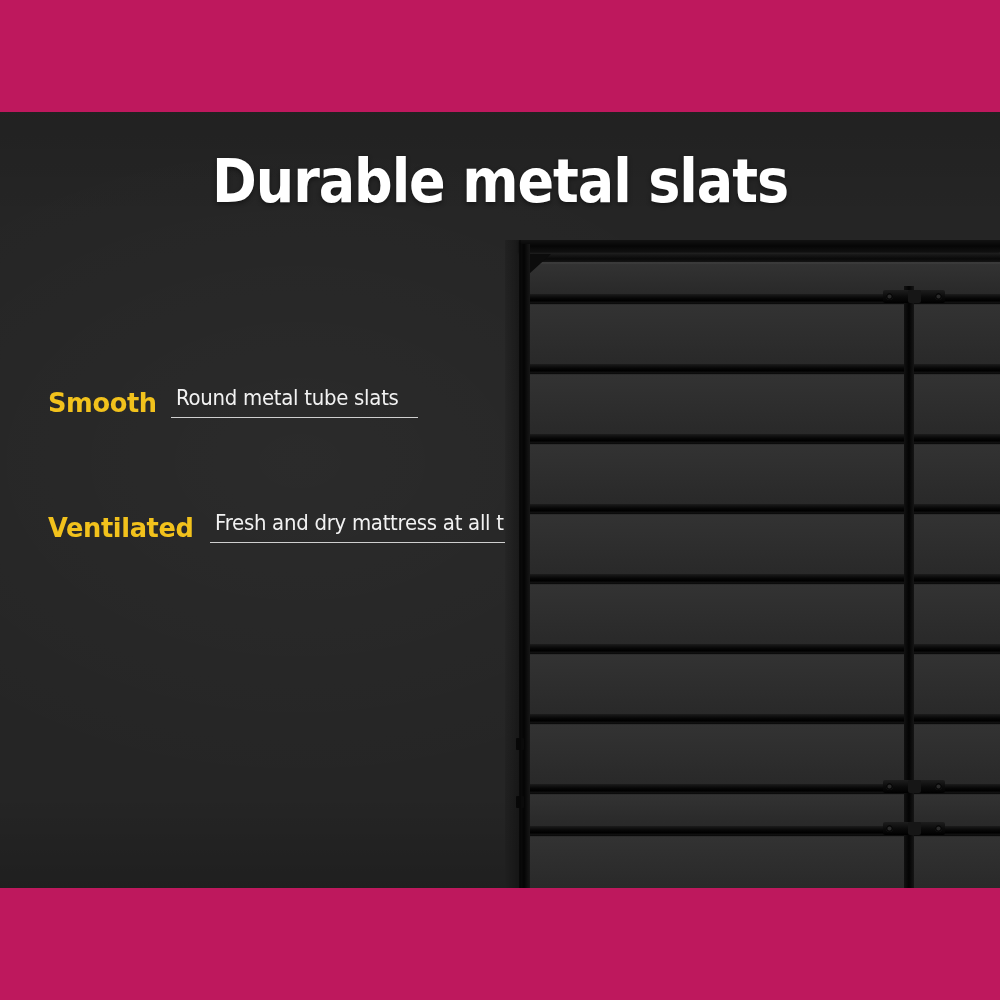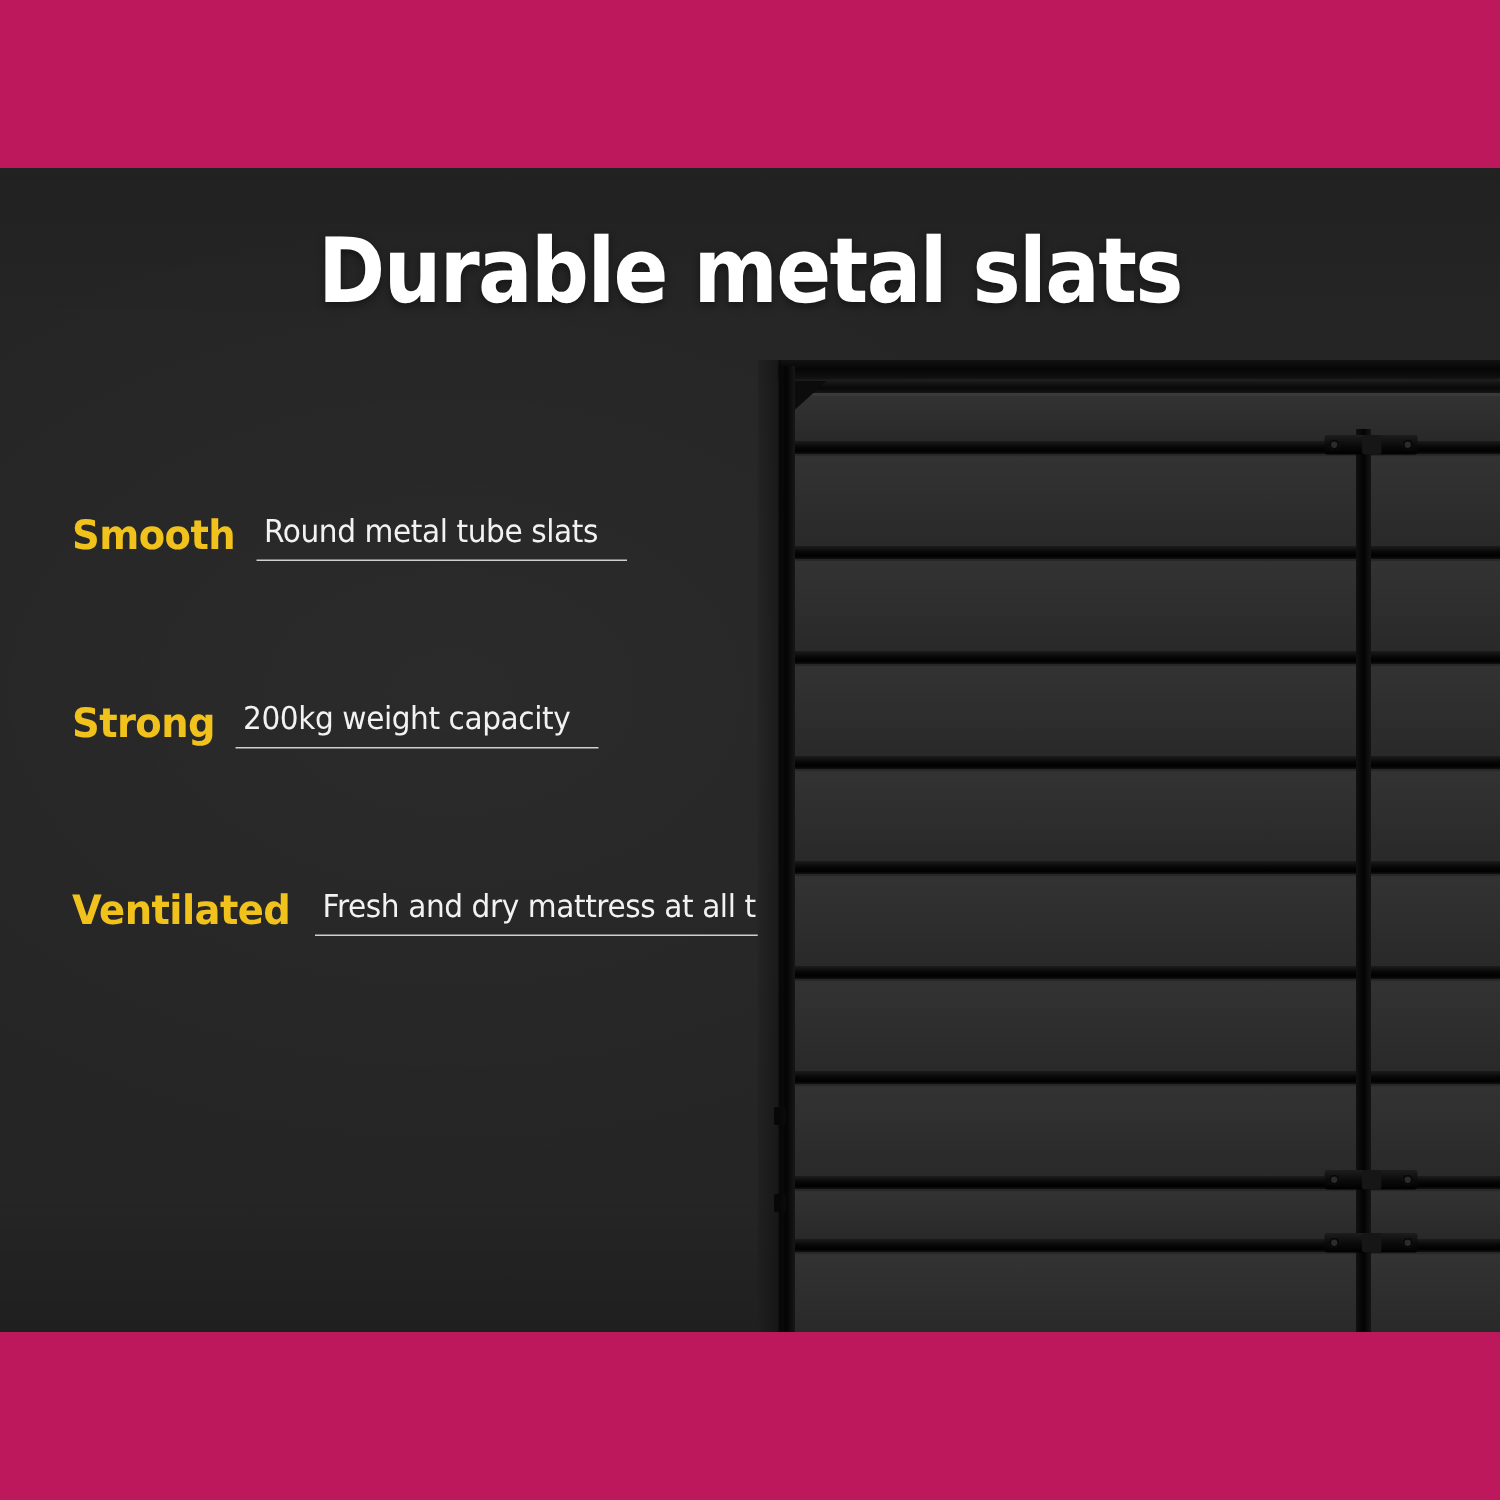--- a/index.html
+++ b/index.html
@@ -65,37 +65,38 @@
     left: 48px;
     top: 230px;
     width: 520px;
   }
   .feature {
     position: relative;
     height: 125px;
   }
   .feature-inner {
     display: flex;
-    align-items: flex-start;
+    align-items: flex-end;
     white-space: nowrap;
   }
   .feature-key {
     color: #F2C21C;
     font-family: "DejaVu Sans", sans-serif;
     font-weight: bold;
     font-size: 27px;
     letter-spacing: -0.4px;
     transform: scaleX(0.95);
     transform-origin: 0 50%;
   }
   .feature-val-wrap {
     margin-left: 9px;
     position: relative;
     padding: 0 5px 7px 5px;
     border-bottom: 1.6px solid #cfcfcf;
+    margin-top: 44px;
   }
   .feature-val {
     color: #f2f2f2;
     font-family: "DejaVu Sans", sans-serif;
     font-weight: normal;
     font-size: 21px;
     letter-spacing: -0.3px;
     transform: scaleX(0.94);
     transform-origin: 0 50%;
     display: inline-block;
@@ -249,28 +250,20 @@
       <div class="feature">
         <div class="feature-inner">
           <span class="feature-key">Smooth</span>
           <span class="feature-val-wrap">
             <span class="feature-val">Round metal tube slats</span>
           </span>
         </div>
       </div>
 
 
-      <div class="feature">
-        <div class="feature-inner">
-          <span class="feature-key">Strong</span>
-          <span class="feature-val-wrap">
-            <span class="feature-val">200kg weight capacity</span>
-          </span>
-        </div>
-      </div>
 
       <div class="feature">
         <div class="feature-inner">
           <span class="feature-key">Ventilated</span>
           <span class="feature-val-wrap">
             <span class="feature-val">Fresh and dry mattress at all times</span>
           </span>
         </div>
       </div>
 

